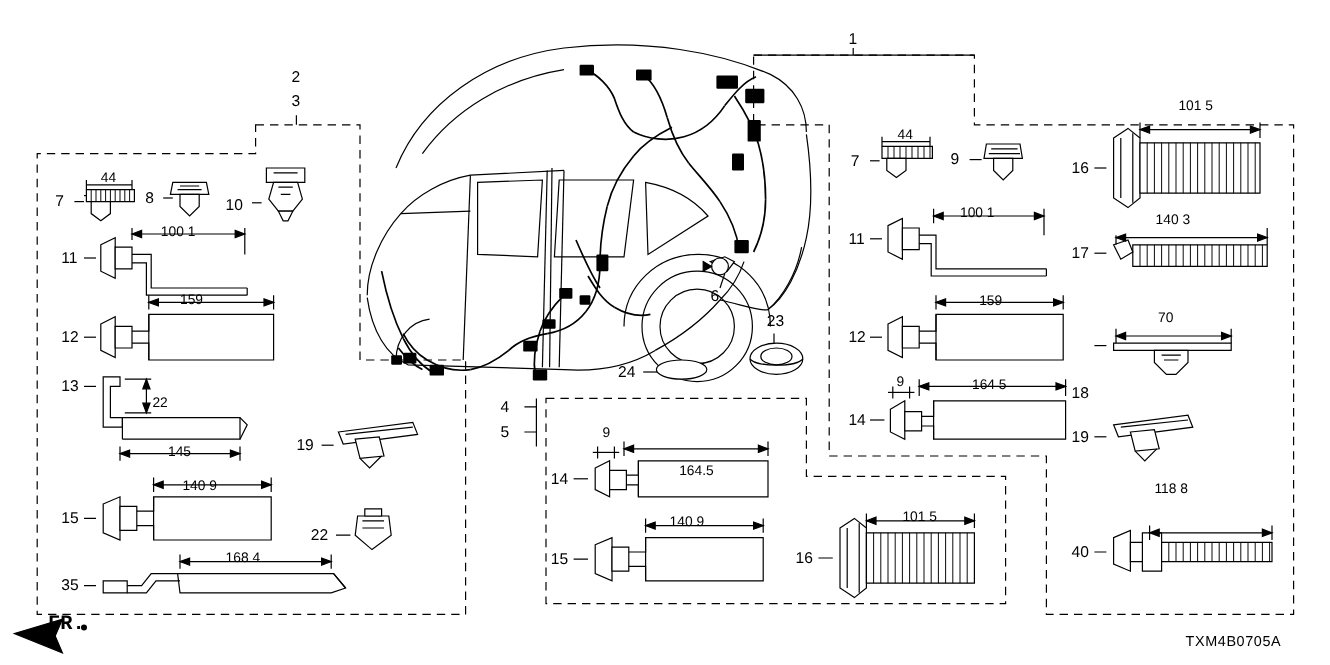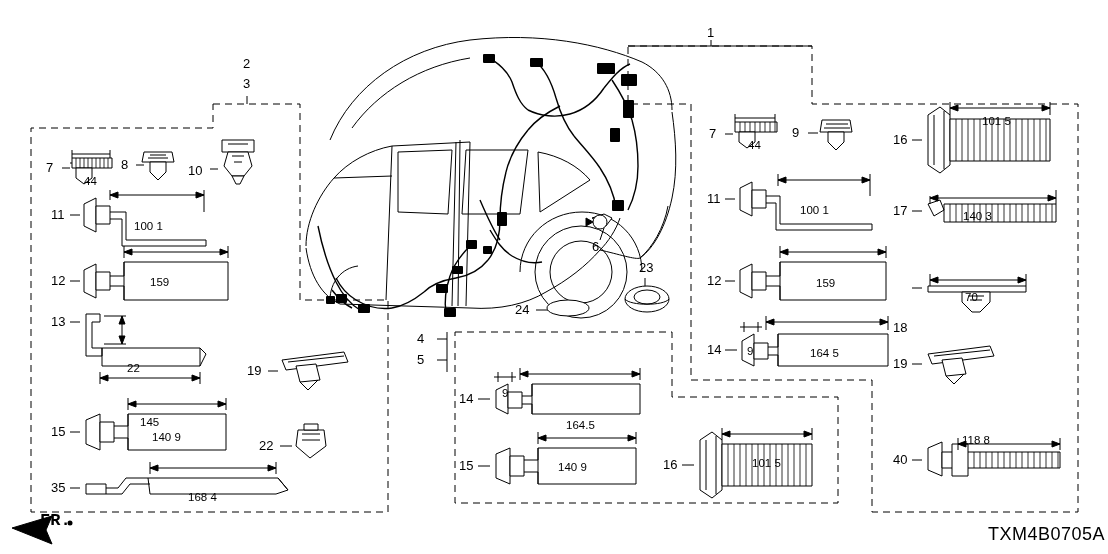--- a/index.html
+++ b/index.html
@@ -3,22 +3,22 @@
 <meta charset="utf-8">
 <style>
   html,body{margin:0;padding:0;}
   body{
     width:1108px;height:554px;background:#ffffff;
     font-family:"Liberation Sans", sans-serif;
     color:#000;position:relative;overflow:hidden;
   }
   #stage{position:absolute;left:0;top:0;width:1108px;height:554px;}
   .lbl{position:absolute;font-size:13px;line-height:13px;color:#000;white-space:nowrap;}
-  .dim{position:absolute;font-size:11.5px;line-height:12px;color:#000;white-space:nowrap;margin-top:32px;}
-  .partcode{position:absolute;font-size:18px;line-height:12px;letter-spacing:.5px;}
+  .dim{position:absolute;font-size:11.5px;line-height:12px;color:#000;white-space:nowrap;}
+  .partcode{position:absolute;font-size:12px;line-height:12px;letter-spacing:.5px;}
   svg{position:absolute;left:0;top:0;}
   .ln{stroke:#000;fill:none;}
   .dash{stroke:#000;fill:none;stroke-dasharray:7 5;stroke-width:1;}
   .thin{stroke-width:1;}
   .med{stroke-width:1.4;}
   .fillwhite{fill:#fff;stroke:#000;stroke-width:1;}
   .fillblack{fill:#000;stroke:#000;stroke-width:1;}
   .hatch{fill:none;stroke:#000;stroke-width:.8;}
 </style>
 </head>
@@ -449,21 +449,21 @@
   <div class="lbl" style="left:707px;top:274px;">12</div>
   <div class="lbl" style="left:893px;top:281px;margin-top:40px;">18</div>
   <div class="lbl" style="left:707px;top:343px;">14</div>
   <div class="lbl" style="left:893px;top:357px;">19</div>
   <div class="lbl" style="left:893px;top:453px;">40</div>
 
   <div class="dim" style="left:84px;top:143px;">44</div>
   <div class="dim" style="left:134px;top:188px;">100 1</div>
   <div class="dim" style="left:150px;top:244px;">159</div>
   <div class="dim" style="left:127px;top:330px;">22</div>
-  <div class="dim" style="left:140px;top:384px;text-align:right;">145</div>
+  <div class="dim" style="left:140px;top:371px;text-align:right;">145</div>
   <div class="dim" style="left:152px;top:399px;">140 9</div>
   <div class="dim" style="left:188px;top:459px;">168 4</div>
   <div class="dim" style="left:502px;top:355px;">9</div>
   <div class="dim" style="left:566px;top:387px;">164.5</div>
   <div class="dim" style="left:558px;top:429px;">140 9</div>
   <div class="dim" style="left:752px;top:425px;">101 5</div>
   <div class="dim" style="left:748px;top:107px;">44</div>
   <div class="dim" style="left:982px;top:83px;">101 5</div>
   <div class="dim" style="left:800px;top:172px;">100 1</div>
   <div class="dim" style="left:963px;top:178px;">140 3</div>

